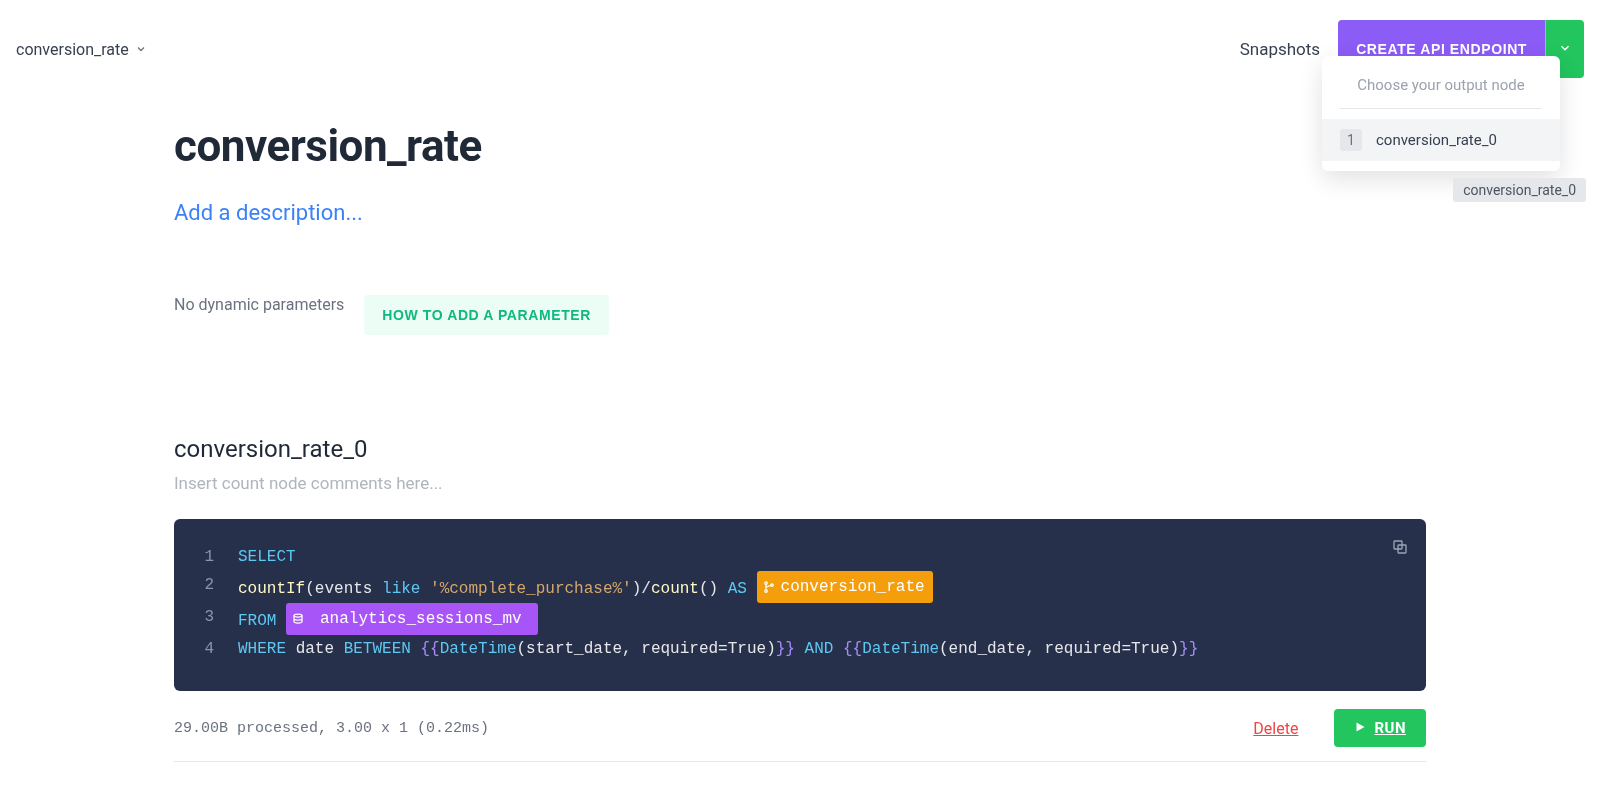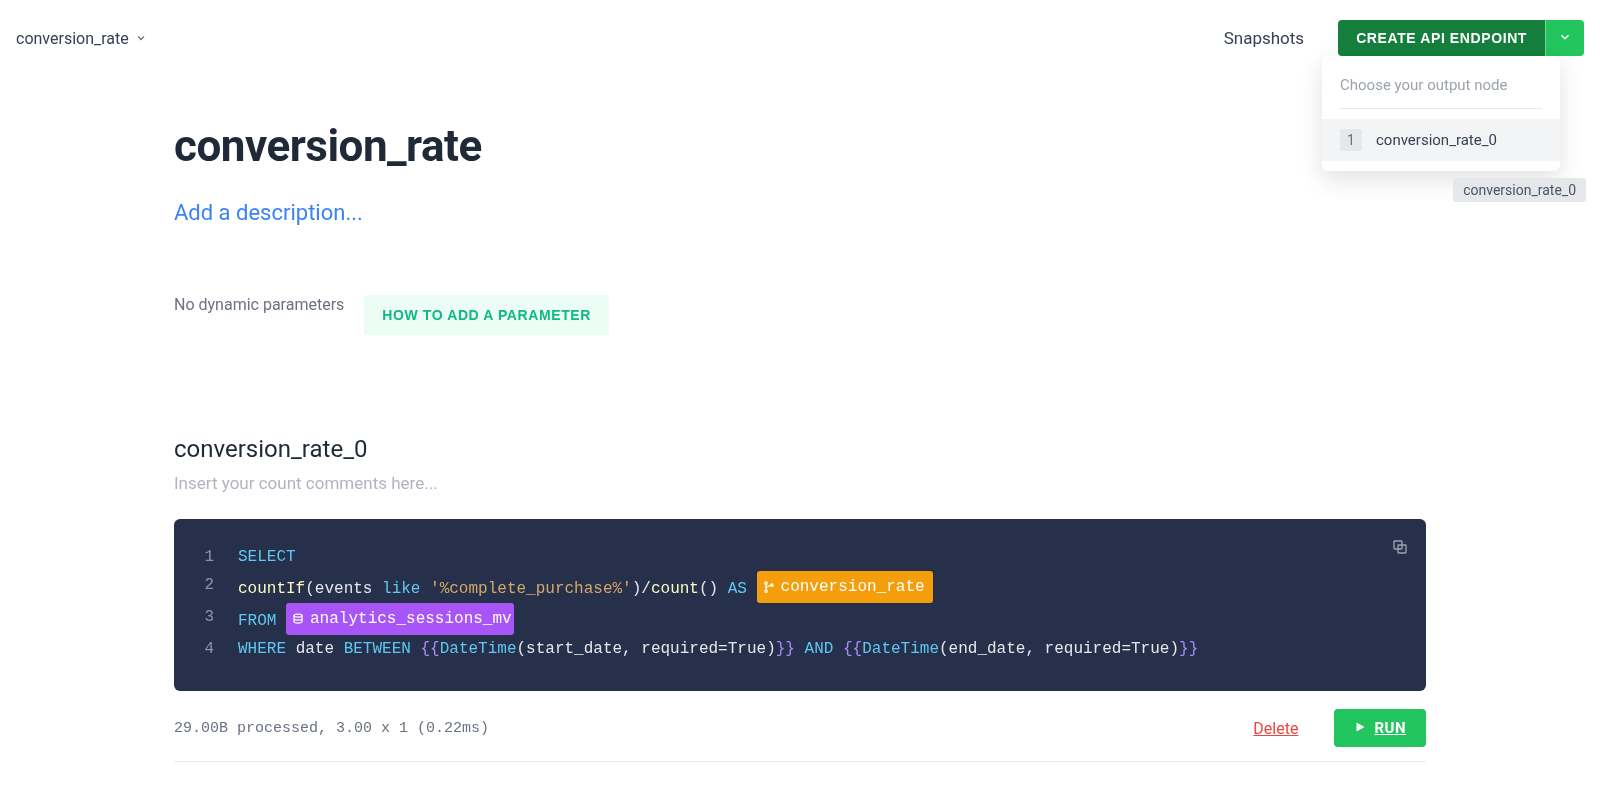--- a/index.html
+++ b/index.html
@@ -40,30 +40,29 @@
     }
     .snapshots-link {
       font-size: 17px;
       color: #374151;
       cursor: pointer;
     }
     .create-btn-group {
       display: flex;
     }
     .create-btn {
-      background: #15803d;
+      background: #8b5cf6;
       color: #ffffff;
       border: none;
-      padding: 10px 18px;
+      padding: 21px 18px;
       font-size: 14px;
       font-weight: 600;
       letter-spacing: 0.6px;
       cursor: pointer;
       border-radius: 4px 0 0 4px;
-      margin-left: 16px;
     }
     .create-btn-caret {
       background: #22c55e;
       border: none;
       border-left: 1px solid rgba(255,255,255,0.35);
       padding: 0 12px;
       cursor: pointer;
       border-radius: 0 4px 4px 0;
       display: flex;
       align-items: center;
@@ -71,20 +70,21 @@
     }
     .dropdown-panel {
       position: absolute;
       top: 56px;
       right: 40px;
       width: 238px;
       background: #ffffff;
       border-radius: 6px;
       box-shadow: 0 8px 24px rgba(0,0,0,0.12);
       padding: 16px 0 10px 0;
+      text-align: center;
     }
     .dropdown-heading {
       font-size: 15px;
       color: #9ca3af;
       padding: 4px 18px 14px 18px;
     }
     .dropdown-divider {
       height: 1px;
       background: #e5e7eb;
       margin: 0 18px 10px 18px;
@@ -214,25 +214,25 @@
       color: #ffffff;
       padding: 2px 8px 2px 6px;
       border-radius: 3px;
       display: inline-flex;
       align-items: center;
       gap: 6px;
     }
     .badge-purple {
       background: #a855f7;
       color: #ffffff;
-      padding: 2px 2px 2px 6px;
+      padding: 2px 16px 2px 6px;
       border-radius: 3px;
       display: inline-flex;
       align-items: center;
-      gap: 6px;
+      gap: 16px;
     }
     .badge-icon {
       display: inline-flex;
     }
     .footer-row {
       display: flex;
       align-items: center;
       justify-content: space-between;
       margin-top: 18px;
       font-family: "SFMono-Regular", Menlo, Consolas, "Liberation Mono", monospace;
@@ -279,21 +279,21 @@
 <div class="main">
   <h1 class="page-title">conversion_rate</h1>
   <div class="description-placeholder">Add a description...</div>
 
   <div class="params-row">
     <span class="params-text">No dynamic parameters</span>
     <button class="params-btn">HOW TO ADD A PARAMETER</button>
   </div>
 
   <div class="node-title">conversion_rate_0</div>
-  <div class="node-comments">Insert your count comments here...</div>
+  <div class="node-comments">Insert count node comments here...</div>
 
   <div class="code-block">
     <span class="code-copy">
       <svg width="16" height="16" viewBox="0 0 24 24" fill="none" stroke="#cbd5e1" stroke-width="2">
           <rect x="9" y="9" width="12" height="12" rx="1"></rect>
           <rect x="3" y="3" width="12" height="12" rx="1"></rect>
         </svg>
     </span>
 
     <div class="code-row">

